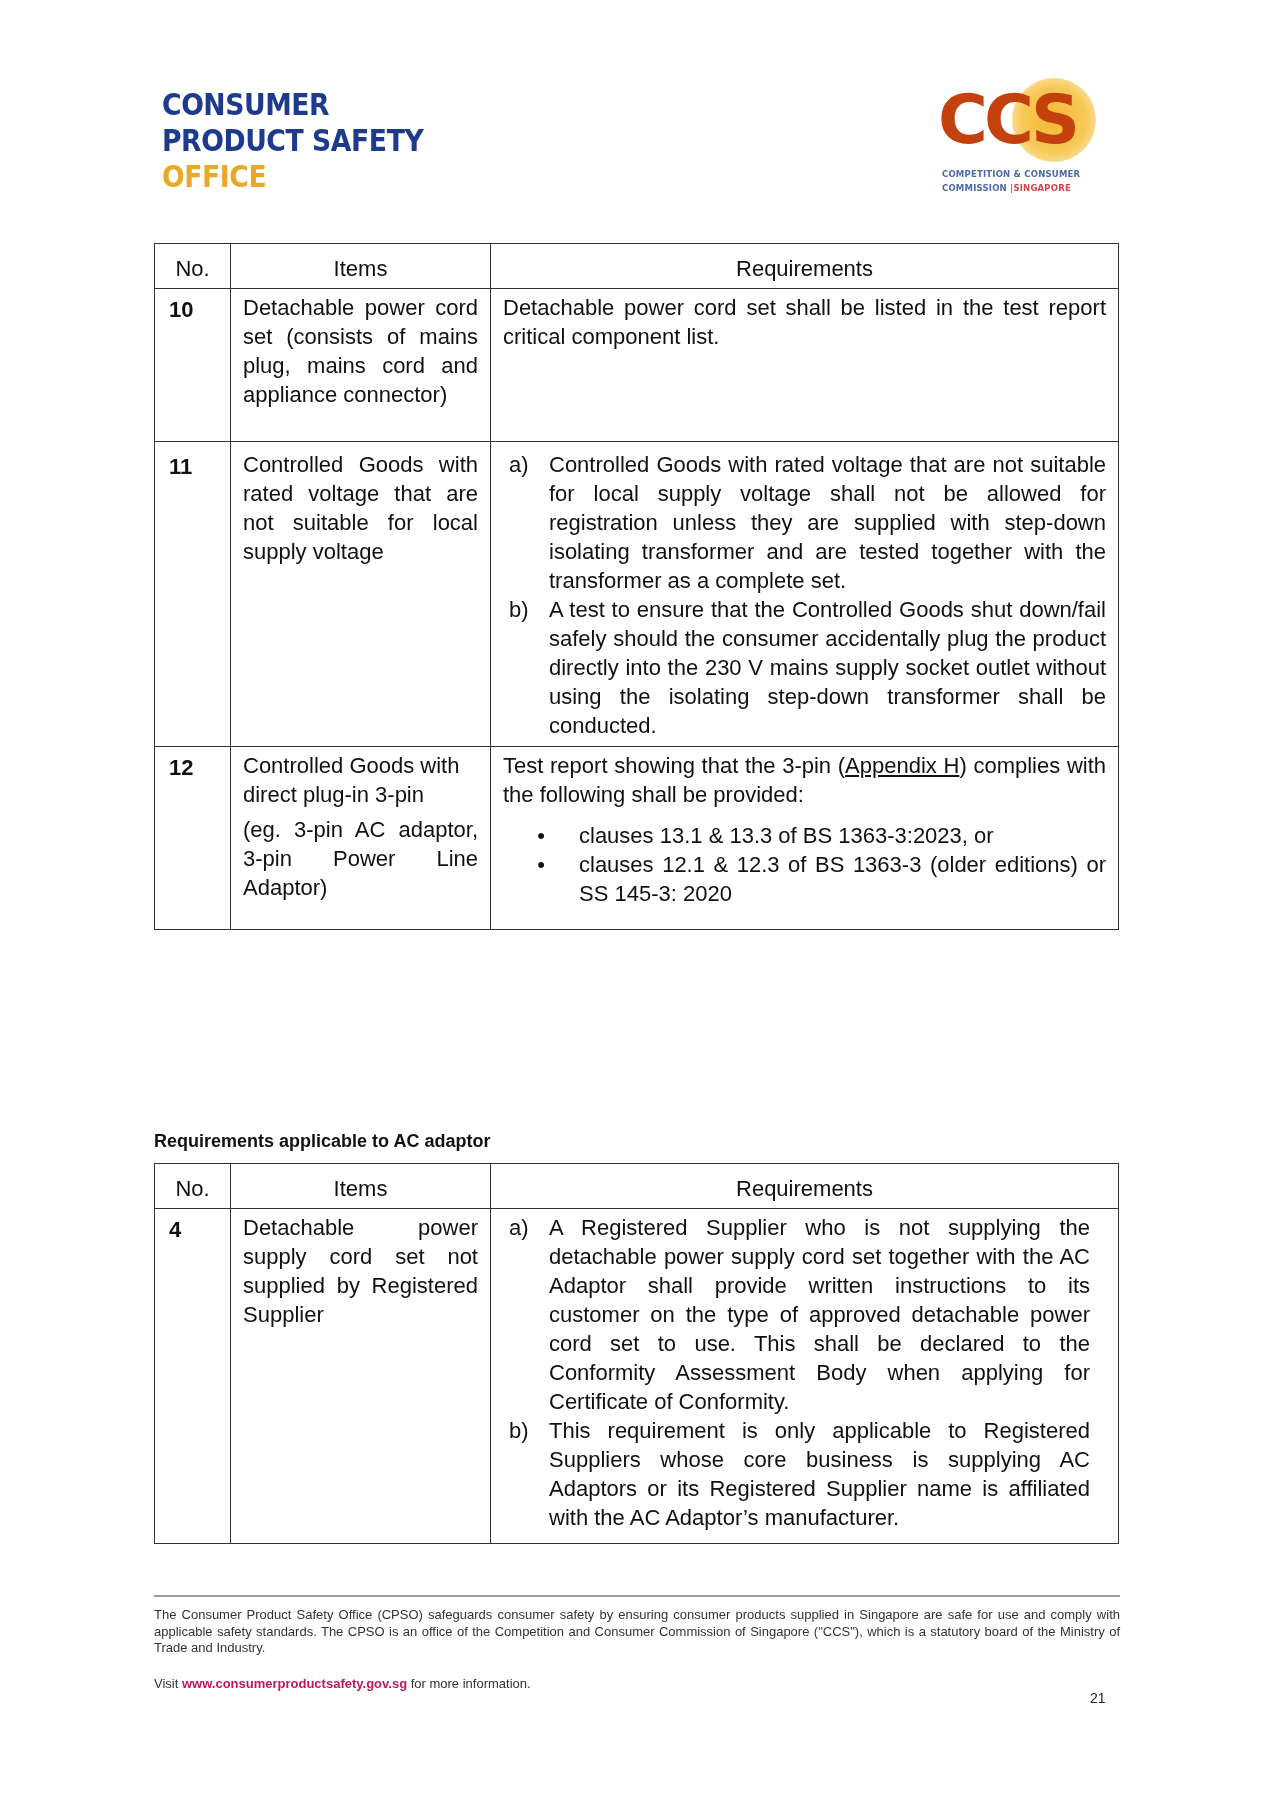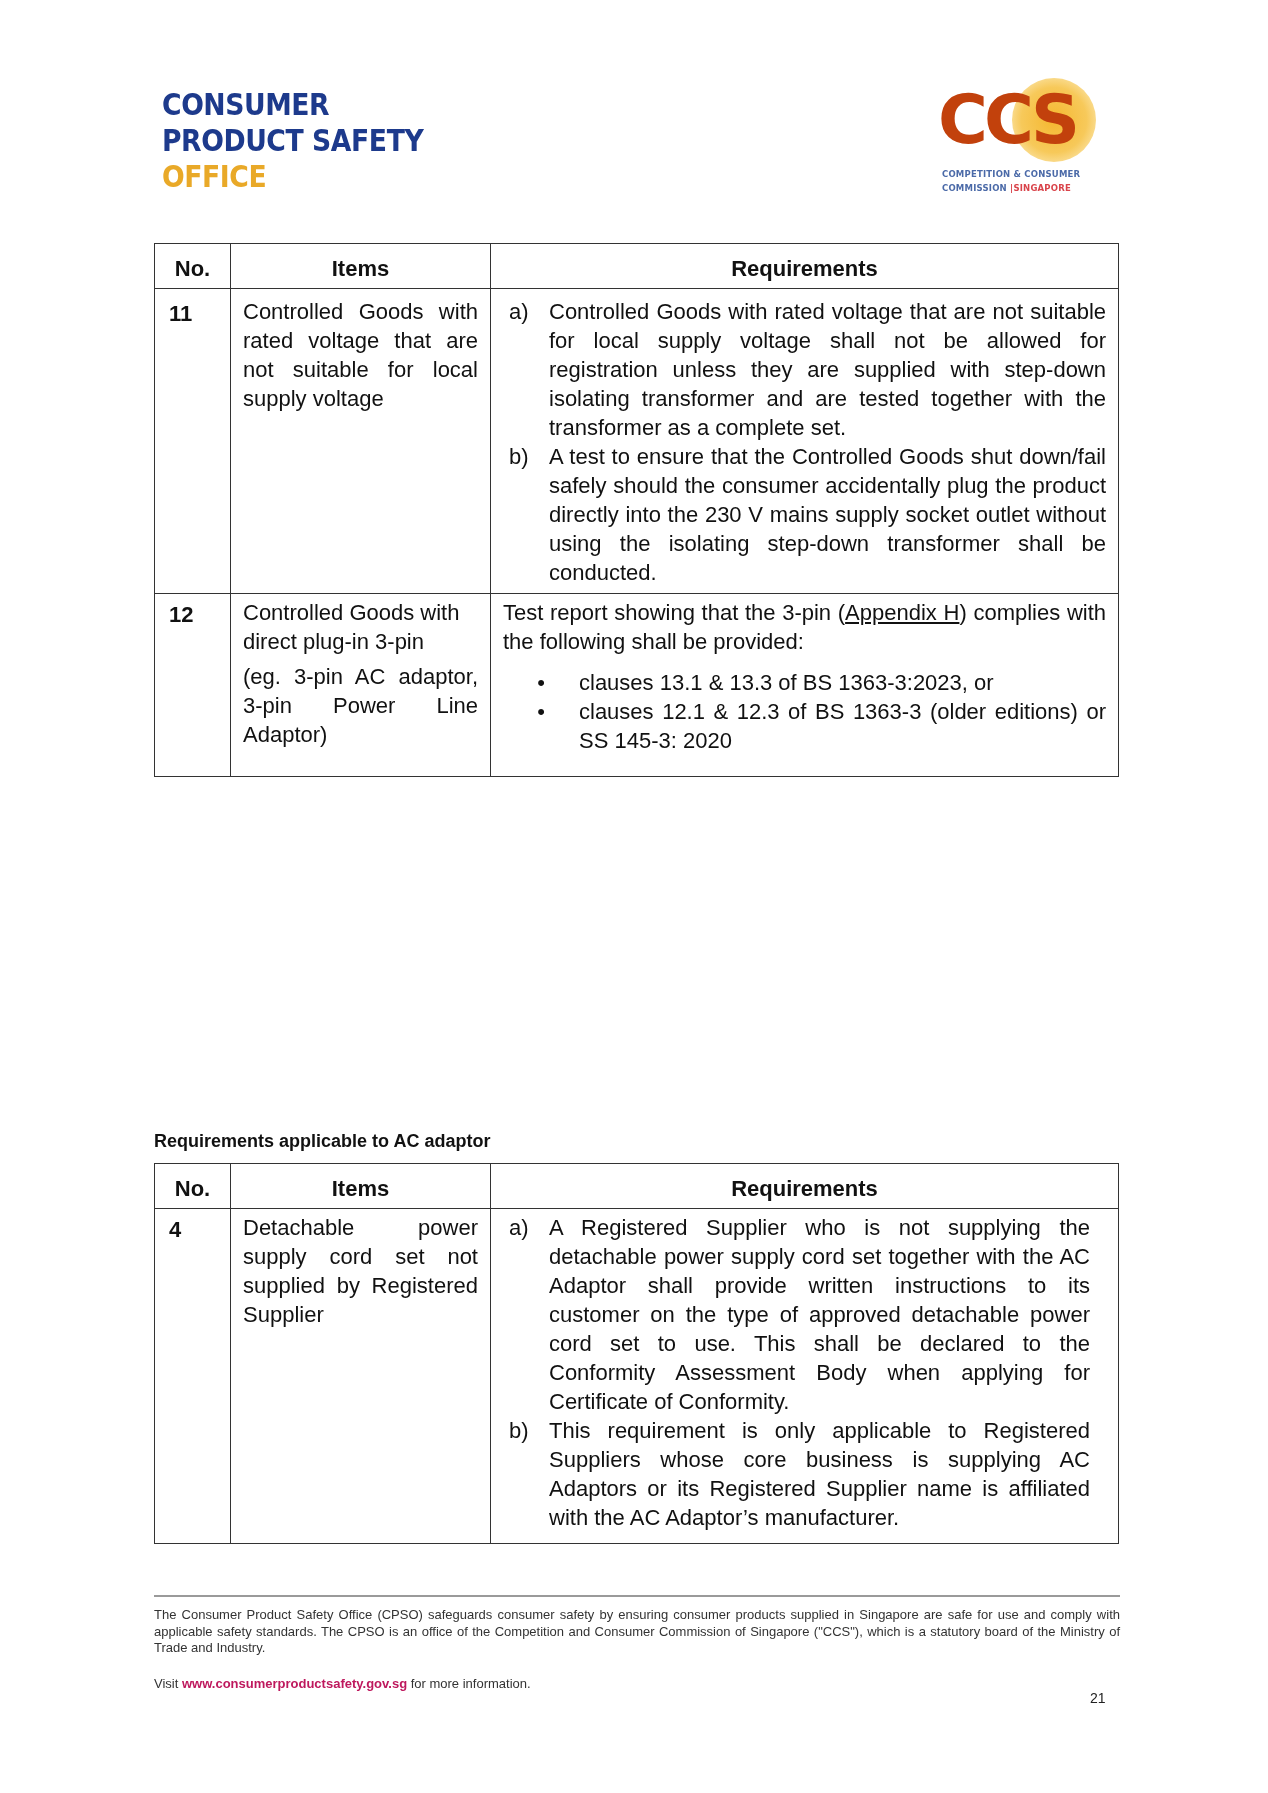--- a/index.html
+++ b/index.html
@@ -17,21 +17,21 @@
               background: radial-gradient(circle, #f5b72f 0%, #f7c95a 55%, #fbe3a4 80%, rgba(255,255,255,0) 100%); }
   .ccs-text { position: absolute; left: 0; top: 4px; font-family: "DejaVu Sans", sans-serif; font-weight: bold;
               font-size: 68px; line-height: 76px; color: #c2410c; letter-spacing: -4px; }
   .ccs-sub { position: absolute; left: 4px; top: 89px; font-family: "DejaVu Sans", sans-serif; font-weight: bold;
              font-size: 8.5px; line-height: 14px; color: #4b6aa8; white-space: nowrap; letter-spacing: 0.2px; }
   .ccs-sub .red { color: #d9434a; }
 
   table.req { position: absolute; left: 154px; width: 965px; border-collapse: collapse; table-layout: fixed;
               font-size: 22px; line-height: 29px; }
   table.req td, table.req th { border: 1.6px solid #333; vertical-align: top; }
-  table.req th { font-weight: bold; text-align: center; padding: 10px 0 2px 0; height: 32px; }
+  table.req th { font-weight: normal; text-align: center; padding: 10px 0 2px 0; height: 32px; }
   .c-no { width: 76px; } .c-items { width: 260px; }
   td.no { font-weight: bold; padding: 6px 0 0 14px; }
   td.items { padding: 4px 12px 6px 12px; text-align: justify; }
   td.items p { margin: 0; }
   td.items p + p { margin-top: 6px; }
   td.reqs { padding: 4px 12px 6px 12px; text-align: justify; }
   td.reqs p { margin: 0; }
   .alpha { display: flex; }
   .alpha .lbl { width: 40px; flex: none; }
   .alpha .txt { flex: 1; text-align: justify; }
@@ -72,20 +72,29 @@
   <colgroup>
       <col class="c-no">
       <col class="c-items">
       <col>
     </colgroup>
   <tbody>
       <tr>
     <th>No.</th>
     <th>Items</th>
     <th>Requirements</th>
+  </tr>
+  <tr style="height:153px;">
+    <td class="no">10</td>
+    <td class="items">
+          <p>Detachable power cord set (consists of mains plug, mains cord and appliance connector)</p>
+        </td>
+    <td class="reqs">
+          <p>Detachable power cord set shall be listed in the test report critical component list.</p>
+        </td>
   </tr>
   <tr style="height:302px;">
     <td class="no" style="padding-top:10px">11</td>
     <td class="items" style="padding-top:8px">
           <p>Controlled Goods with rated voltage that are not suitable for local supply voltage</p>
         </td>
     <td class="reqs" style="padding-top:8px;padding-left:18px;">
       <div class="alpha">
             <span class="lbl">a)</span>
             <span class="txt">Controlled Goods with rated voltage that are not suitable for local supply voltage shall not be allowed for registration unless they are supplied with step-down isolating transformer and are tested together with the transformer as a complete set.</span>

